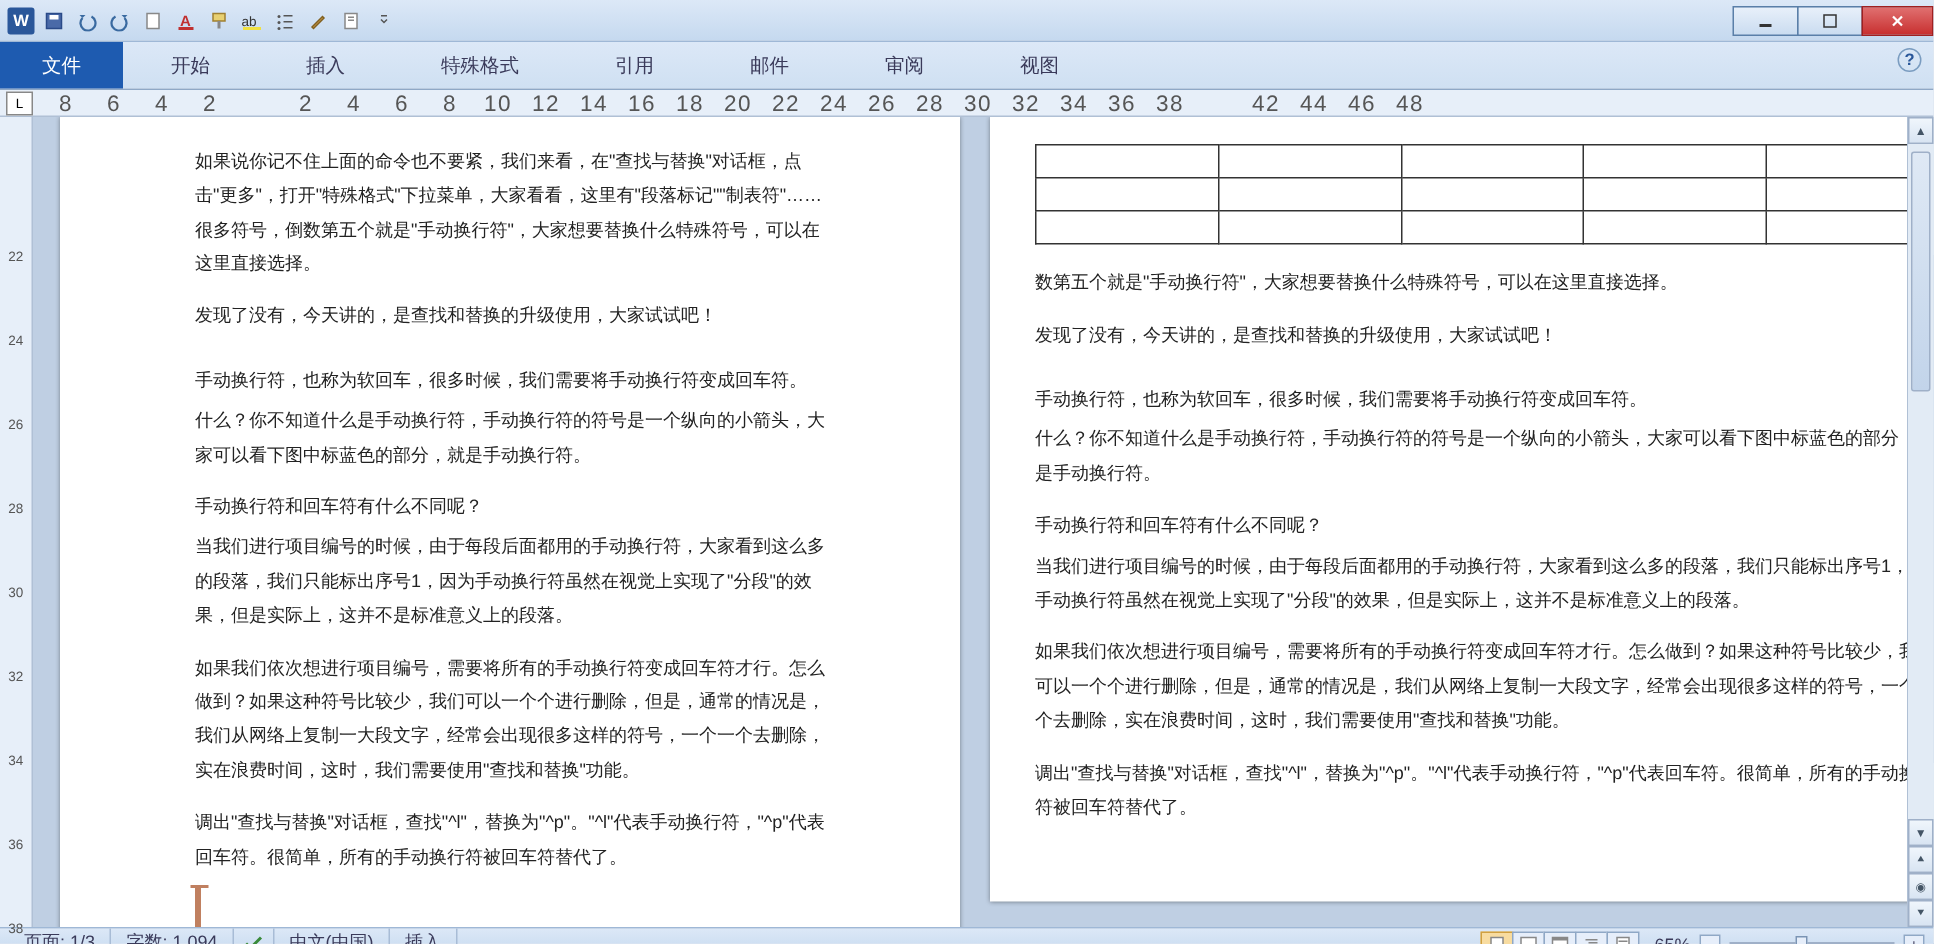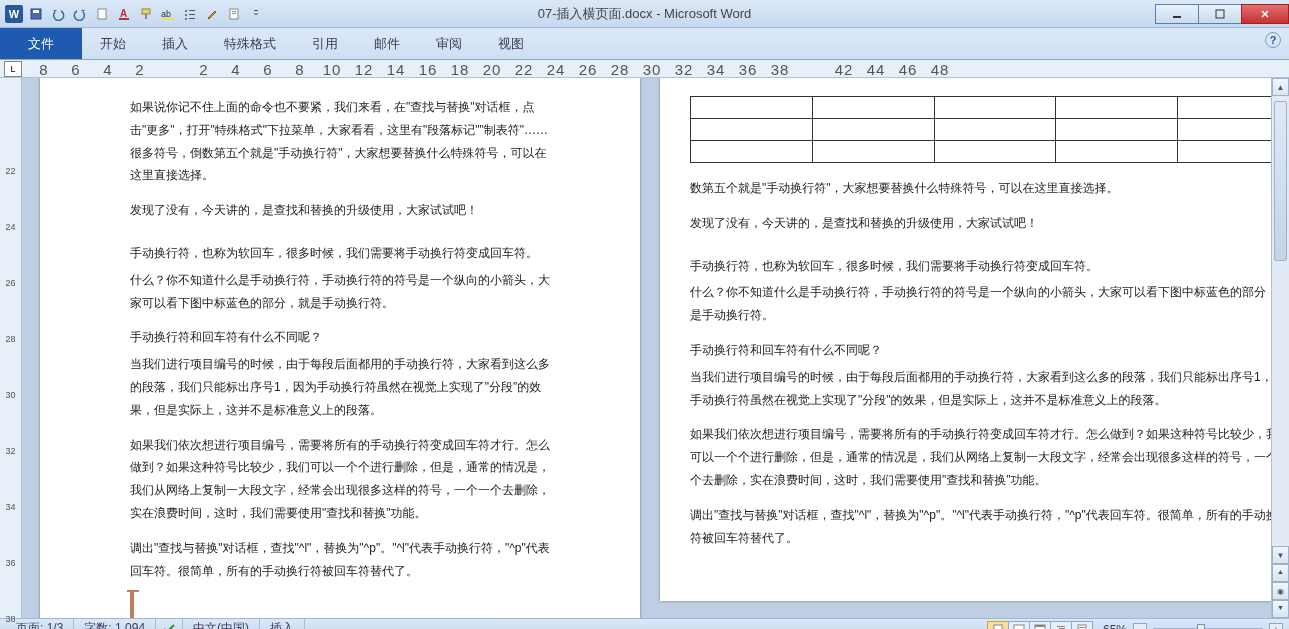--- a/index.html
+++ b/index.html
@@ -10,21 +10,21 @@
 .titlebar .qat { display: flex; align-items: center; gap: 2px; padding-left: 4px; }
 .titlebar .qat-item { width: 20px; height: 20px; display: flex; align-items: center; justify-content: center; border: 1px solid transparent; border-radius: 2px; }
 .titlebar .word-icon { width: 18px; height: 18px; background: #2a579a; color: #fff; font-weight: bold; font-size: 11px; display: flex; align-items: center; justify-content: center; border-radius: 2px; }
 .titlebar .title-text { position: absolute; left: 50%; transform: translateX(-50%); color: #444; font-size: 13px; }
 .titlebar .winbtns { margin-left: auto; display: flex; }
 .titlebar .winbtn { width: 44px; height: 20px; border: 1px solid #5a7fa8; background: linear-gradient(#e8f0fa, #cadcf0); display: flex; align-items: center; justify-content: center; margin-left: -1px; }
 .titlebar .winbtn.close { background: linear-gradient(#e07070, #c83030); border-color: #a02020; color: #fff; width: 48px; }
 
 
 .ribbon-tabs { height: 32px; background: linear-gradient(#dce8f7, #cfe0f2); display: flex; align-items: stretch; border-bottom: 1px solid #8fa8c6; position: relative; }
-.tab { padding: 3px 18px; color: #3a3a5a; font-size: 13px; display: flex; align-items: center; }
+.tab { padding: 3px 32px; color: #3a3a5a; font-size: 13px; display: flex; align-items: center; }
 .tab.file { background: #1e5bb0; color: #fff; padding: 3px 28px; }
 .ribbon-help { position: absolute; right: 8px; top: 4px; color: #2a579a; font-weight: bold; width: 16px; height: 16px; border: 1px solid #7a9cc0; border-radius: 8px; display: flex; align-items: center; justify-content: center; font-size: 11px; }
 
 
 .ruler-row { height: 18px; background: #e7eff9; border-bottom: 1px solid #b0c0d5; display: flex; align-items: center; }
 .ruler-btn { width: 18px; height: 16px; border: 1px solid #888; background: #fff; margin-left: 4px; font-size: 9px; display: flex; align-items: center; justify-content: center; }
 .ruler-h { flex: 1; margin: 0 6px; height: 16px; font-size: 15px; color: #555; letter-spacing: 1px; white-space: nowrap; overflow: hidden; padding-top: 0; }
 .ruler-h span { display: inline-block; width: 32px; text-align: center; }
 
 
@@ -136,21 +136,20 @@
           <rect x="5" y="6" width="4" height="1" fill="#888"></rect>
         </svg>
       </div>
     <div class="qat-item">
         <svg width="8" height="14">
           <path d="M2 6 L4 8 L6 6" fill="none" stroke="#555"></path>
           <rect x="2" y="3" width="4" height="1" fill="#555"></rect>
         </svg>
       </div>
   </div>
-  <div class="title-text">07-插入横页面.docx - Microsoft Word</div>
   <div class="winbtns">
     <div class="winbtn">
         <svg width="10" height="10">
           <rect x="1" y="7" width="8" height="2" fill="#333"></rect>
         </svg>
       </div>
     <div class="winbtn">
         <svg width="10" height="10">
           <rect x="1" y="1" width="8" height="8" fill="none" stroke="#333"></rect>
         </svg>

